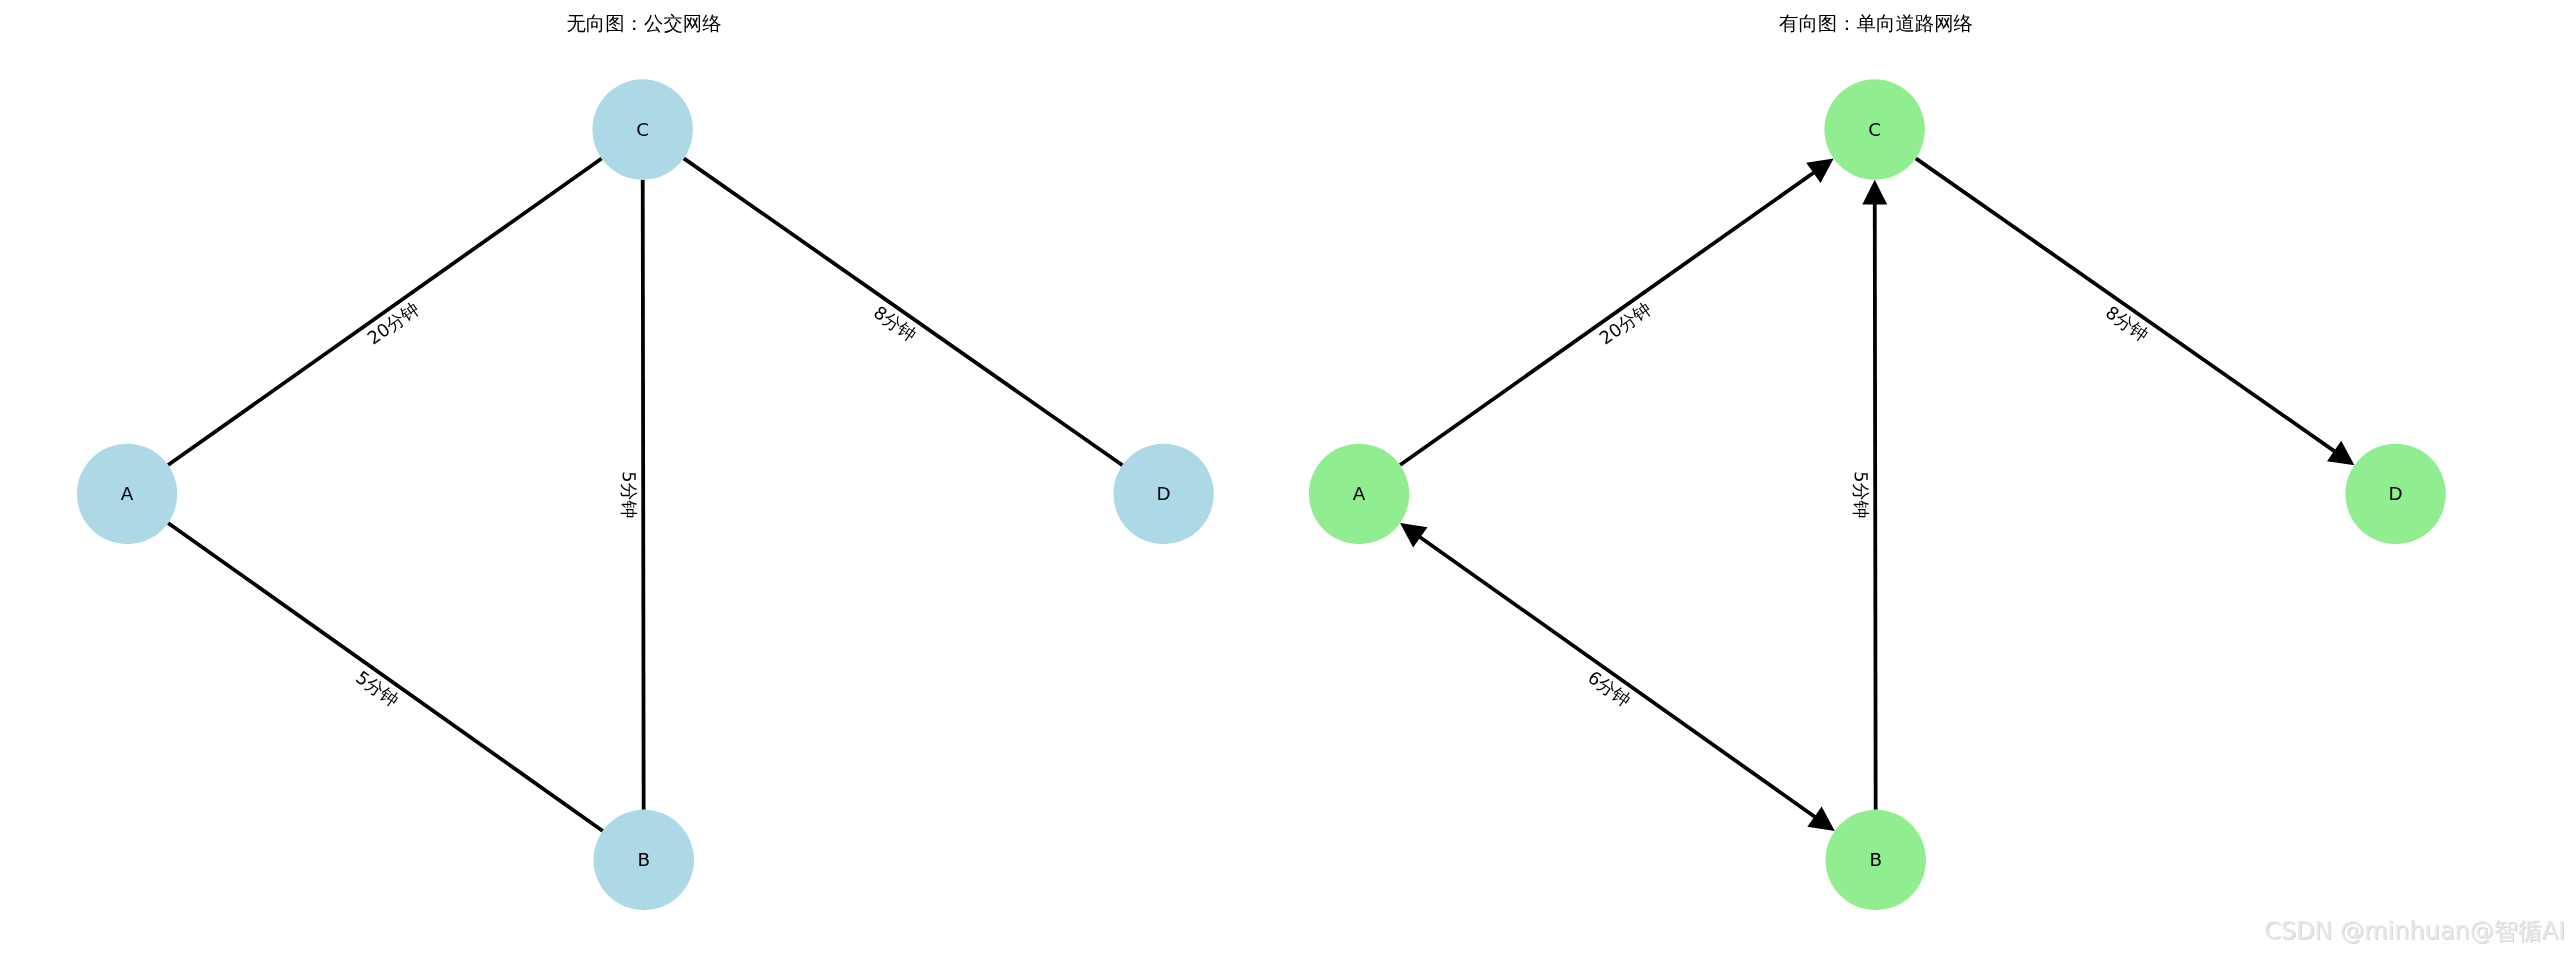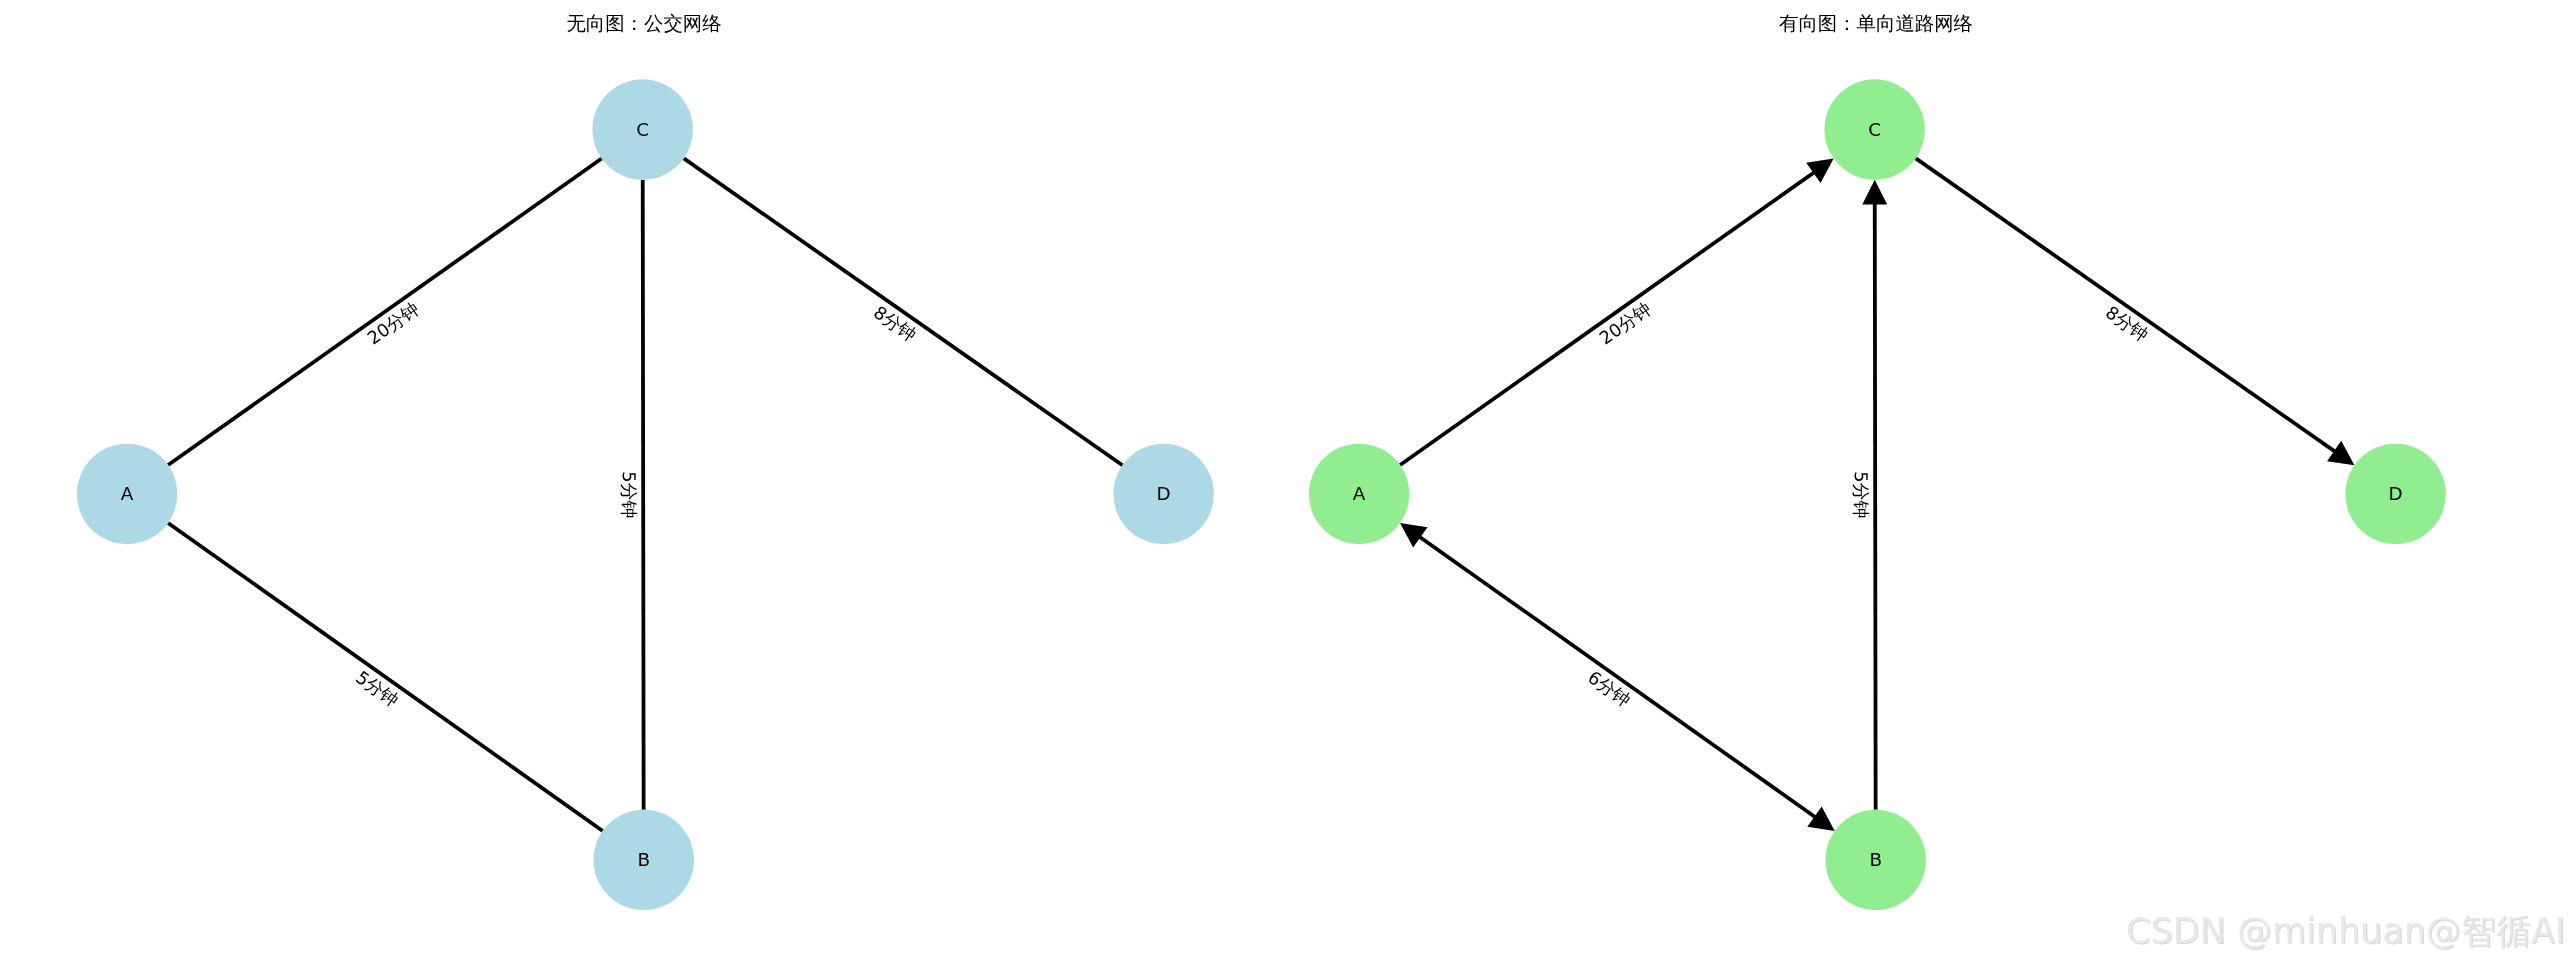--- a/index.html
+++ b/index.html
@@ -71,21 +71,21 @@
     font-size: 33px;
     fill: #000000;
     text-anchor: middle;
     dominant-baseline: central;
   }
 
   .watermark {
     position: absolute;
     right: 10.8px;
     bottom: 4.3px;
-    font-size: 35px;
+    font-size: 24px;
     line-height: 40px;
     color: #e8e8e8;
     text-shadow: 1.1px 1.1px 0 #d8d8d8;
     font-family: "DejaVu Sans", "Liberation Sans", sans-serif;
     white-space: nowrap;
     user-select: none;
     pointer-events: none;
   }
 </style>
 </head>

